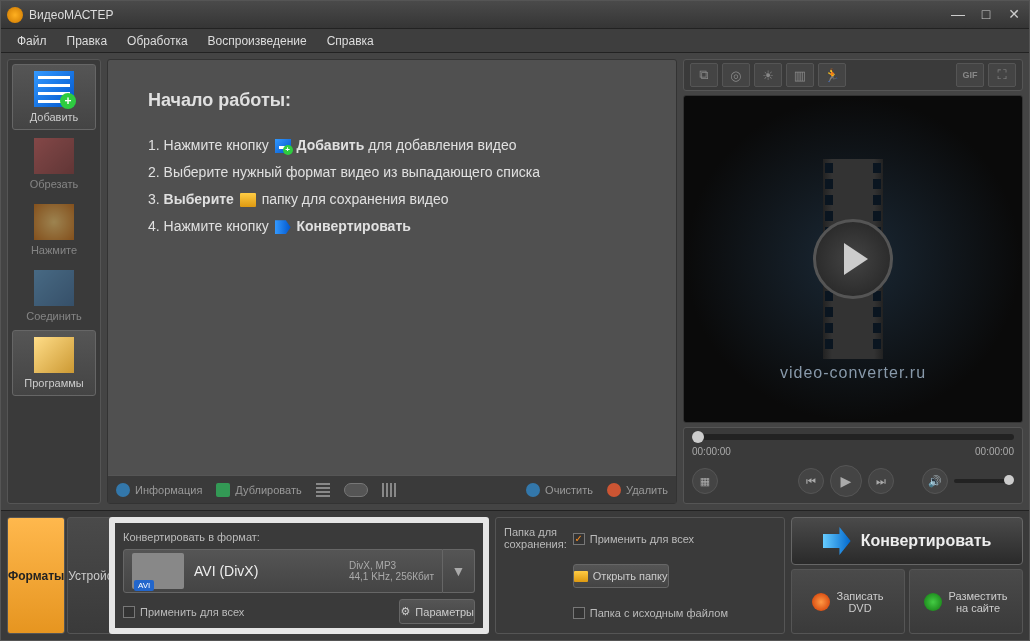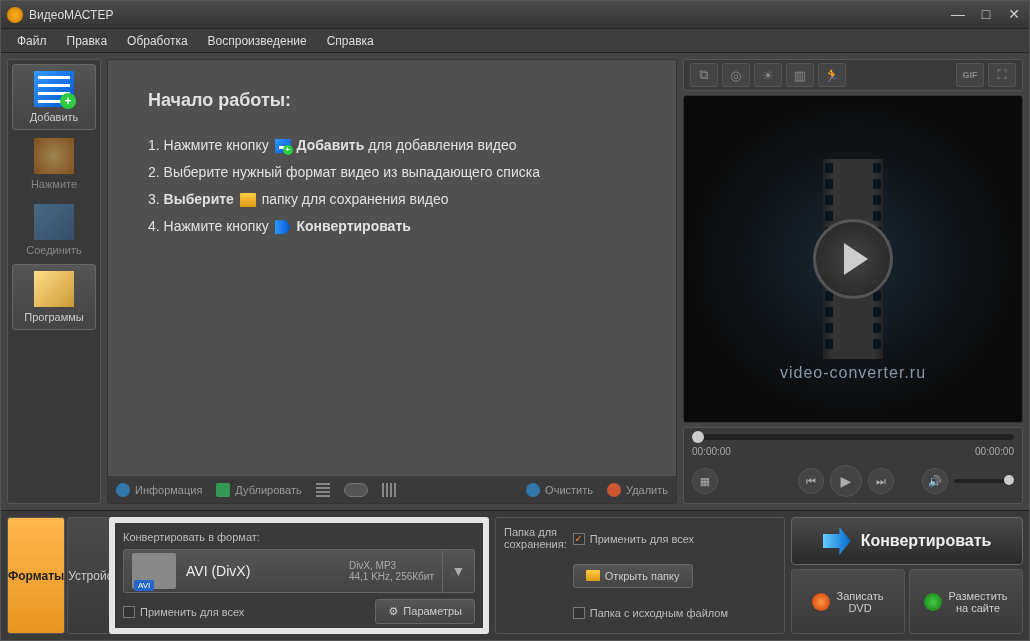--- a/index.html
+++ b/index.html
@@ -51,31 +51,31 @@
 .volume-slider { width: 60px; height: 4px; background: #222; border-radius: 2px; position: relative; }
 .volume-thumb { position: absolute; right: 0; top: -4px; width: 10px; height: 10px; background: #ccc; border-radius: 50%; }
 .bottom-panel { height: 130px; background: #3a3a3a; display: flex; padding: 6px; gap: 6px; border-top: 1px solid #222; }
 .format-tabs { width: 96px; display: flex; gap: 2px; }
 .format-tab { flex: 1; background: linear-gradient(#4a4a4a, #3a3a3a); border: 1px solid #555; border-radius: 3px; display: flex; align-items: center; justify-content: center; color: #ccc; font-size: 12px; cursor: pointer; }
 .format-tab.active { background: linear-gradient(#ffb84d, #e69520); color: #222; font-weight: bold; }
 .format-section { flex: 1; background: #3a3a3a; border: 6px solid #e5e5e5; border-radius: 3px; padding: 8px; display: flex; flex-direction: column; gap: 6px; }
 .section-label { color: #bbb; font-size: 11px; }
 .format-selector { display: flex; gap: 0; height: 44px; }
 .format-display { flex: 1; background: linear-gradient(#555, #444); border: 1px solid #666; border-radius: 3px 0 0 3px; display: flex; align-items: center; padding: 4px 8px; gap: 10px; }
-.format-icon { width: 44px; height: 36px; background: #888; border-radius: 2px; position: relative; }
+.format-icon { width: 52px; height: 36px; background: #888; border-radius: 2px; position: relative; }
 .format-icon-badge { position: absolute; bottom: -2px; left: 2px; background: #2266cc; color: white; font-size: 8px; padding: 1px 4px; border-radius: 2px; }
 .format-info { display: flex; flex-direction: column; }
 .format-name { color: #eee; font-size: 14px; }
 .format-details { color: #aaa; font-size: 10px; }
 .format-dropdown { width: 32px; background: linear-gradient(#555, #444); border: 1px solid #666; border-left: none; border-radius: 0 3px 3px 0; display: flex; align-items: center; justify-content: center; color: #aaa; cursor: pointer; font-size: 14px; }
 .section-bottom-row { display: flex; align-items: center; gap: 10px; }
 .checkbox-item { display: flex; align-items: center; gap: 5px; color: #bbb; font-size: 11px; cursor: pointer; }
 .checkbox { width: 12px; height: 12px; border: 1px solid #777; background: #333; }
 .checkbox.checked::after { content: '✓'; color: #ff9020; font-size: 10px; display: block; line-height: 10px; text-align: center; }
-.small-btn { background: linear-gradient(#555, #444); border: 1px solid #666; border-radius: 3px; padding: 5px 12px; color: #ccc; font-size: 11px; cursor: pointer; display: flex; align-items: flex-start; gap: 5px; }
+.small-btn { background: linear-gradient(#555, #444); border: 1px solid #666; border-radius: 3px; padding: 5px 0; color: #ccc; font-size: 11px; cursor: pointer; display: flex; align-items: flex-end; gap: 5px; }
 .folder-section { width: 290px; background: #3a3a3a; border: 1px solid #555; border-radius: 3px; padding: 8px; display: flex; flex-direction: row; gap: 6px; }
 .folder-row { display: flex; gap: 4px; }
 .folder-input { flex: 1; background: #2a2a2a; border: 1px solid #555; border-radius: 2px; padding: 6px 8px; color: #ccc; font-size: 12px; height: 28px; }
 .folder-btn { width: 28px; height: 28px; background: linear-gradient(#555, #444); border: 1px solid #666; border-radius: 2px; display: flex; align-items: center; justify-content: center; cursor: pointer; }
 .actions-section { width: 232px; display: flex; flex-direction: column; gap: 4px; }
 .convert-btn { height: 48px; background: linear-gradient(#4a4a4a, #2a2a2a); border: 1px solid #666; border-radius: 4px; display: flex; align-items: center; justify-content: center; gap: 10px; color: #eee; font-size: 16px; font-weight: bold; cursor: pointer; }
 .convert-icon { width: 28px; height: 28px; position: relative; }
 .action-row { flex: 1; display: flex; gap: 4px; }
 .action-btn { flex: 1; background: linear-gradient(#4a4a4a, #3a3a3a); border: 1px solid #555; border-radius: 3px; display: flex; flex-direction: column; align-items: center; justify-content: center; color: #ccc; font-size: 11px; cursor: pointer; gap: 2px; padding: 12px; text-align: center; }
 .action-btn-row { display: flex; align-items: center; gap: 6px; }
@@ -114,20 +114,24 @@
   <div class="main">
 
     <div class="sidebar">
       <div class="sidebar-btn active">
         <div class="sidebar-icon film-icon">
             <div class="plus-badge">+</div>
           </div>
         <div class="sidebar-label">Добавить</div>
       </div>
       <div class="sidebar-btn disabled">
+        <div class="sidebar-icon cut-icon"></div>
+        <div class="sidebar-label">Обрезать</div>
+      </div>
+      <div class="sidebar-btn disabled">
         <div class="sidebar-icon fx-icon"></div>
         <div class="sidebar-label">Нажмите</div>
       </div>
       <div class="sidebar-btn disabled">
         <div class="sidebar-icon join-icon"></div>
         <div class="sidebar-label">Соединить</div>
       </div>
       <div class="sidebar-btn active">
         <div class="sidebar-icon prog-icon"></div>
         <div class="sidebar-label">Программы</div>

